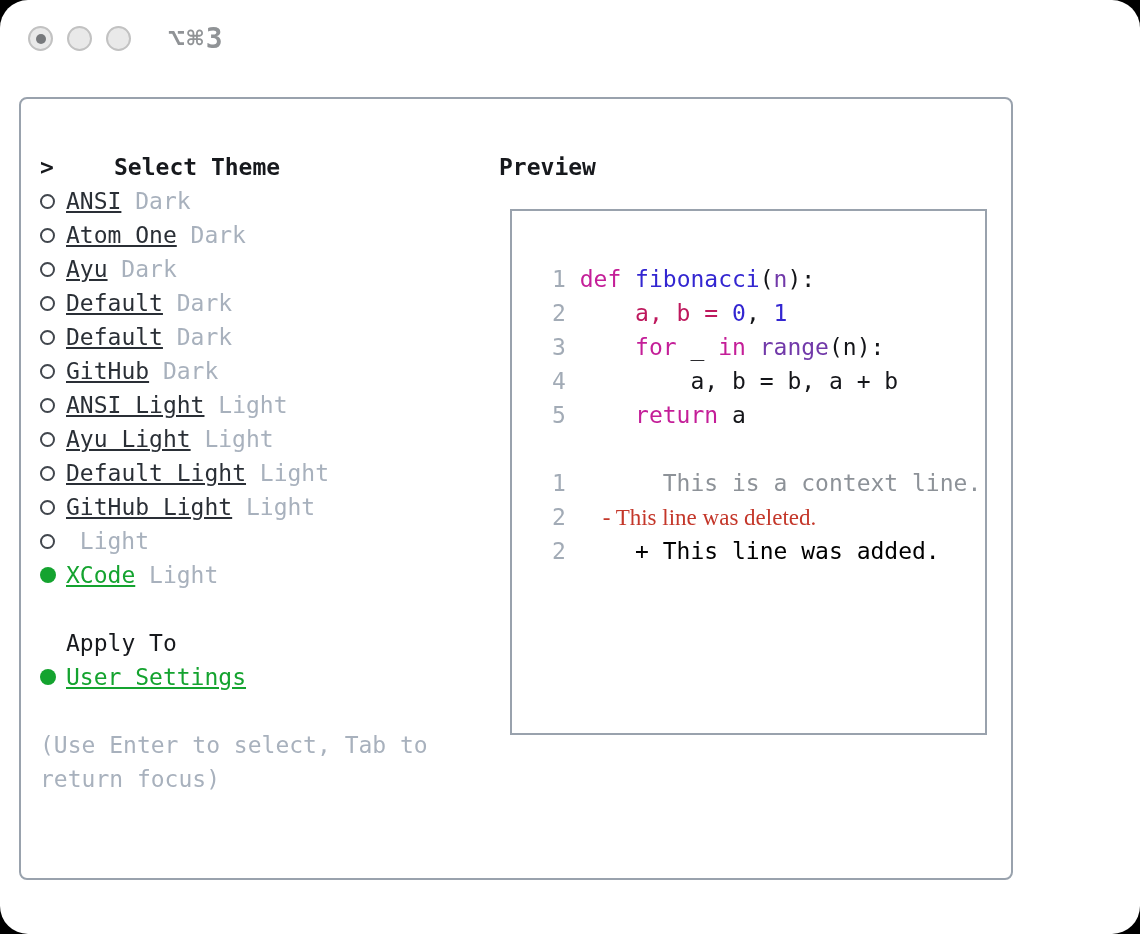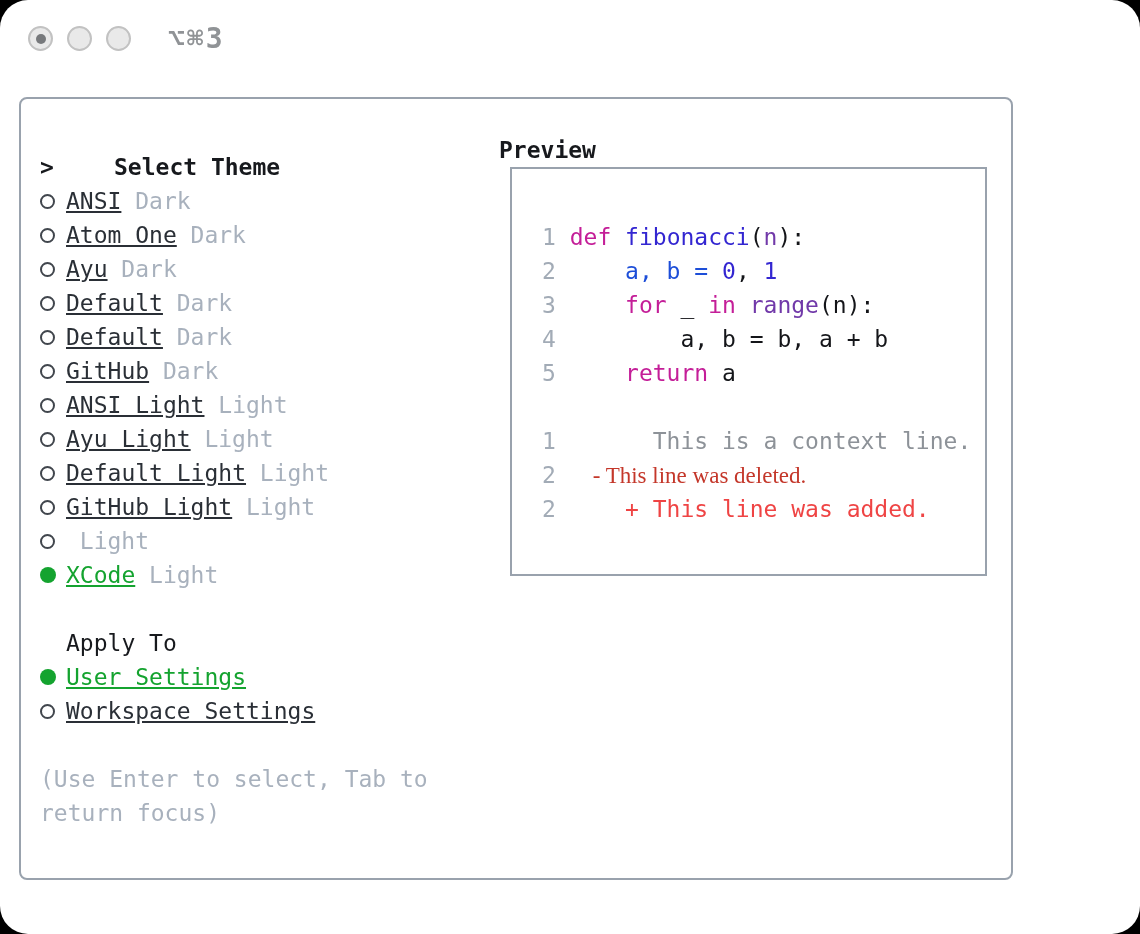--- a/index.html
+++ b/index.html
@@ -45,26 +45,26 @@
   }
   .radio.sel { border:0; width:16px; height:16px; background:var(--green); }
   .name { color:#2A2F36;text-decoration:underline; }
   .name.green { color:var(--green); }
   .variant { color:#A8B1BD; margin-left:0.6em; }
   .hint {
     margin-top:0; width:429px; color:#A8B1BD; font-size:23px; line-height:34px;
     white-space:normal;
   }
   
-  .col-right { position:absolute; left:478px; top:34px; }
+  .col-right { position:absolute; left:478px; top:51px; }
   .preview-title { height:34px; line-height:34px; font-size:23px; font-weight:bold; color:#17191D; }
   .preview-box {
-    margin-top:0; margin-left:11px; width:477px; height:409px;
+    margin-top:25px; margin-left:11px; width:477px; height:526px;
     border:2px solid #99A2AD; background:#fff;
-    padding:51px 0 0 30px; overflow:hidden;
+    padding:51px 0 0 40px; overflow:hidden;
   }
   .code-line { height:34px; line-height:34px; font-size:23px; white-space:pre; color:#141519; }
   .code-line .ln { display:inline-block; width:2ch; color:#A2ABB6; }
 </style>
 </head>
 <body>
 
 <div class="window">
 
   <div class="titlebar">
@@ -101,37 +101,36 @@
 
       <div class="row blank"></div>
 
       <div class="row">
         <span class="gutter"></span>
         <span class="subheading">Apply To</span>
       </div>
 
       <div id="apply-list">
           <div class="row"><span class="gutter"><span class="radio sel"></span></span><span class="name green">User Settings</span></div>
-          <div class="row"><span class="gutter"><span class="radio"></span></span><span class="name">Workspace Settings</span></div>
         </div>
 
       <div class="row blank"></div>
 
       <div class="hint">(Use Enter to select, Tab to return focus)</div>
     </div>
 
     <div class="col-right">
       <div class="preview-title">Preview</div>
       <div class="preview-box" id="preview-code">
           <div class="code-line"><span class="ln" style="color: rgb(162, 171, 182);">1</span><span style="color: rgb(196, 30, 152);">def</span><span style="color: rgb(20, 21, 25);"> </span><span style="color: rgb(51, 38, 209);">fibonacci</span><span style="color: rgb(20, 21, 25);">(</span><span style="color: rgb(113, 57, 169);">n</span><span style="color: rgb(20, 21, 25);">):</span></div>
-          <div class="code-line"><span class="ln" style="color: rgb(162, 171, 182);">2</span><span style="color: #1d4ed8; text-align: center;">    a, b = </span><span style="color: rgb(51, 38, 209);">0</span><span style="color: rgb(20, 21, 25);">, </span><span style="color: rgb(51, 38, 209);">1</span></div>
+          <div class="code-line"><span class="ln" style="color: rgb(162, 171, 182);">2</span><span style="color: #be185d; text-align: center;">    a, b = </span><span style="color: rgb(51, 38, 209);">0</span><span style="color: rgb(20, 21, 25);">, </span><span style="color: rgb(51, 38, 209);">1</span></div>
           <div class="code-line"><span class="ln" style="color: rgb(162, 171, 182);">3</span><span style="color: rgb(20, 21, 25);">    </span><span style="color: rgb(196, 30, 152);">for</span><span style="color: rgb(20, 21, 25);"> _ </span><span style="color: rgb(196, 30, 152);">in</span><span style="color: rgb(20, 21, 25);"> </span><span style="color: rgb(113, 57, 169);">range</span><span style="color: rgb(20, 21, 25);">(n):</span></div>
           <div class="code-line"><span class="ln" style="color: rgb(162, 171, 182);">4</span><span style="color: rgb(20, 21, 25);">        a, b = b, a + b</span></div>
           <div class="code-line"><span class="ln" style="color: rgb(162, 171, 182);">5</span><span style="color: rgb(20, 21, 25);">    </span><span style="color: rgb(196, 30, 152);">return</span><span style="color: rgb(20, 21, 25);"> a</span></div>
           <div class="code-line"><span class="ln" style="color: rgb(162, 171, 182);"></span></div>
           <div class="code-line"><span class="ln" style="color: rgb(162, 171, 182);">1</span><span style="color: rgb(141, 146, 152);">      This is a context line.</span></div>
           <div class="code-line"><span class="ln" style="color: rgb(162, 171, 182);">2</span><span style="color: rgb(196, 55, 42); font-family: Liberation Serif, serif;">    - This line was deleted.</span></div>
-          <div class="code-line"><span class="ln" style="color: rgb(162, 171, 182);">2</span><span style="color: #ef4444; text-align: right;">    + This line was added.</span></div>
+          <div class="code-line"><span class="ln" style="color: rgb(162, 171, 182);">2</span><span style="color: #000000; text-align: right;">    + This line was added.</span></div>
         </div>
     </div>
 
   </div>
 </div>
 
 </body></html>

